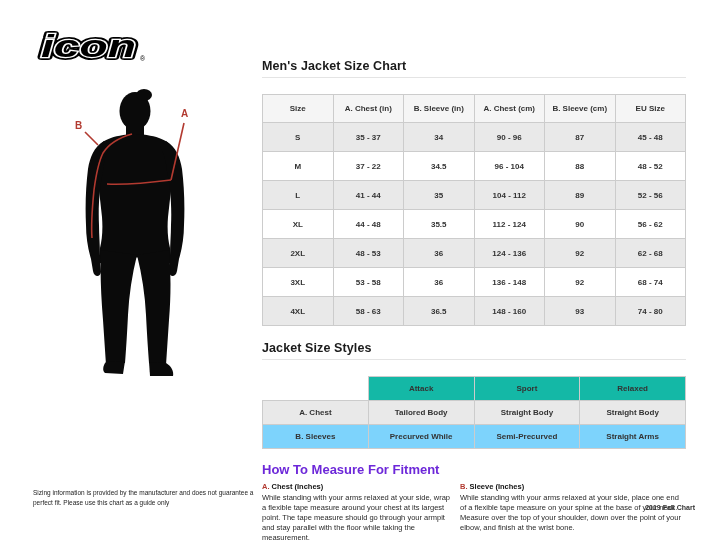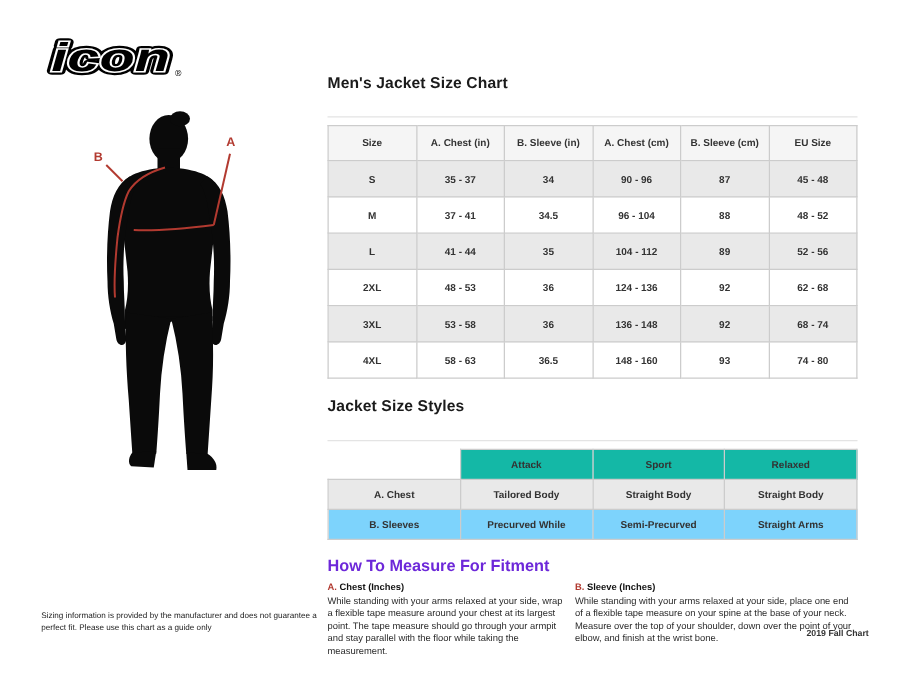--- a/index.html
+++ b/index.html
@@ -6,23 +6,23 @@
   body{
     width:720px;height:540px;position:relative;background:#ffffff;
     font-family:"Liberation Sans",sans-serif;overflow:hidden;color:#222;
   }
   .logo{position:absolute;left:34px;top:28px;}
   .figure{position:absolute;left:60px;top:85px;}
 
   .content{position:absolute;left:262px;top:59px;width:424px;}
   .section-title{
     font-size:12.5px;font-weight:bold;color:#1b1b1b;margin:0;
-    padding-bottom:20px;border-bottom:1px solid #e4e4e4;letter-spacing:.1px;
-  }
-  table{border-collapse:collapse;width:100%;margin-top:6px;table-layout:fixed;}
+    padding-bottom:4px;border-bottom:1px solid #e4e4e4;letter-spacing:.1px;
+  }
+  table{border-collapse:collapse;width:100%;margin-top:16px;table-layout:fixed;}
   th,td{
     border:1px solid #cccccc;font-size:8px;font-weight:bold;text-align:center;
     color:#333333;padding:0;
   }
   .size-table th{height:27px;background:#f5f5f5;}
   .size-table td{height:28px;background:#ffffff;}
   .size-table tbody tr:nth-child(odd) td{background:#e9e9e9;}
   .style-table th{height:23px;background:#14b8a6;}
   .style-table td{height:23px;background:#7dd3fc;}
   .style-table tbody tr:nth-child(odd) td{background:#e9e9e9;}
@@ -105,33 +105,41 @@
         <tr>
           <td>S</td>
           <td>35 - 37</td>
           <td>34</td>
           <td>90 - 96</td>
           <td>87</td>
           <td>45 - 48</td>
         </tr>
         <tr>
           <td>M</td>
-          <td>37 - 41</td>
+          <td>37 - 22</td>
           <td>34.5</td>
           <td>96 - 104</td>
           <td>88</td>
           <td>48 - 52</td>
         </tr>
         <tr>
           <td>L</td>
           <td>41 - 44</td>
           <td>35</td>
           <td>104 - 112</td>
           <td>89</td>
           <td>52 - 56</td>
+        </tr>
+        <tr>
+          <td>XL</td>
+          <td>44 - 48</td>
+          <td>35.5</td>
+          <td>112 - 124</td>
+          <td>90</td>
+          <td>56 - 62</td>
         </tr>
         <tr>
           <td>2XL</td>
           <td>48 - 53</td>
           <td>36</td>
           <td>124 - 136</td>
           <td>92</td>
           <td>62 - 68</td>
         </tr>
         <tr>

